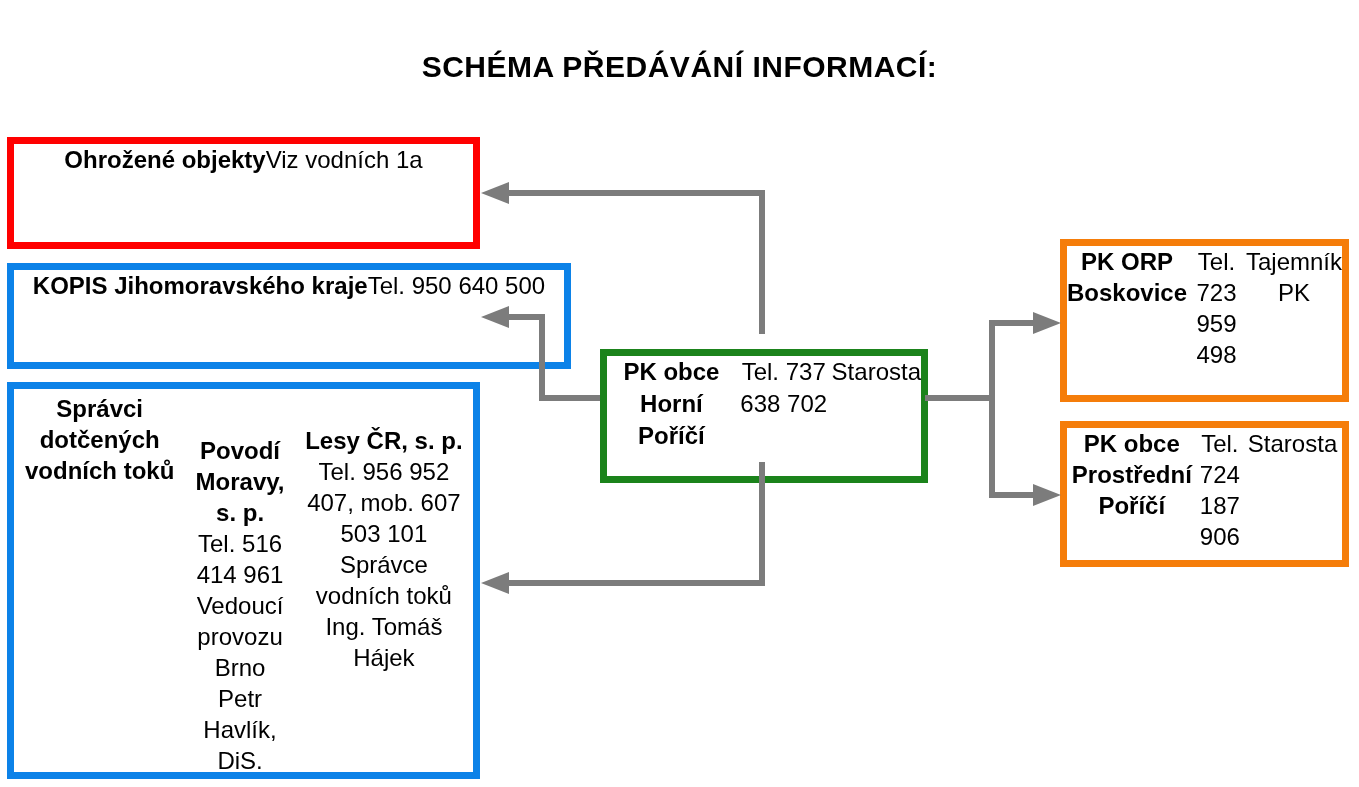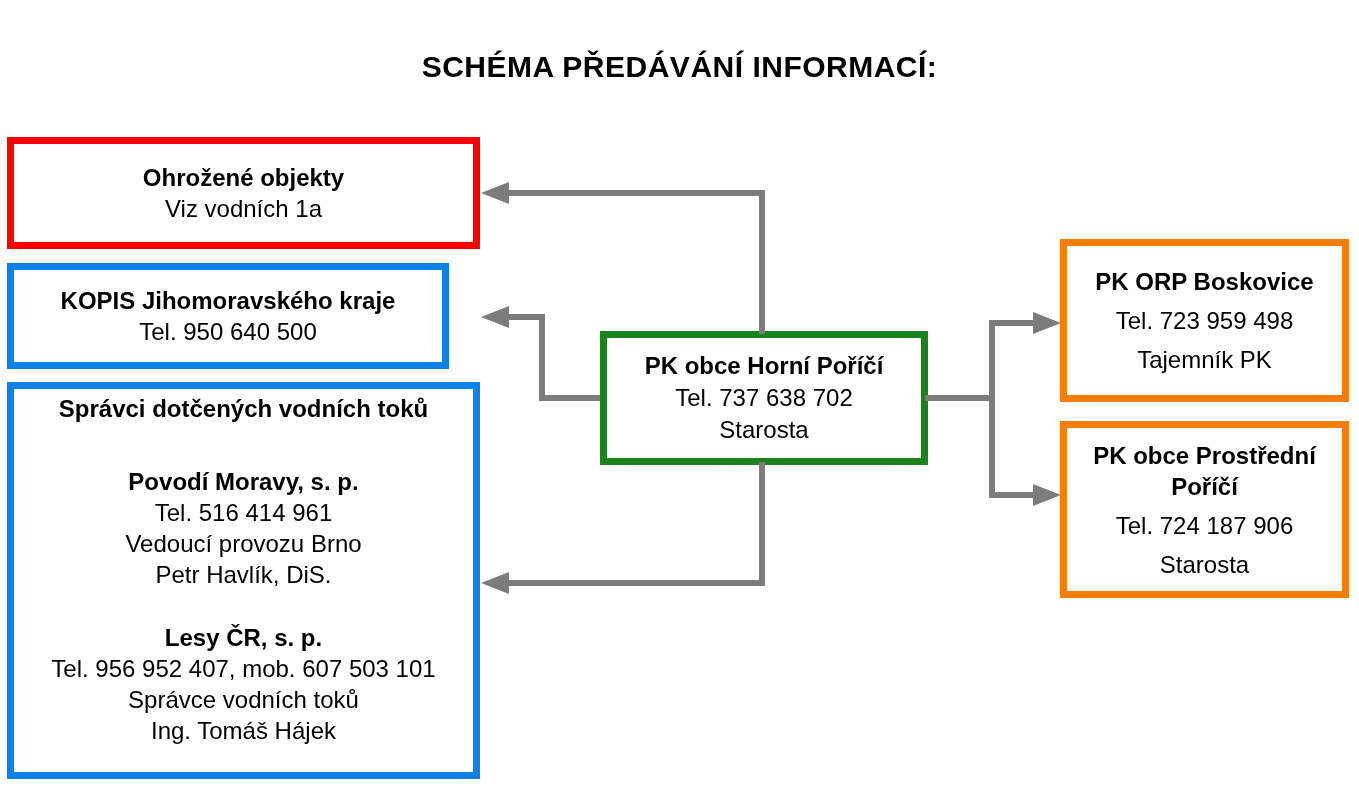--- a/index.html
+++ b/index.html
@@ -16,35 +16,35 @@
     border-radius: 18px;
   }
   .title {
     position: absolute; top: 50px; left: 0; width: 100%;
     margin: 0; text-align: center;
     font-size: 30px; font-weight: bold; letter-spacing: 0.5px;
   }
   .box {
     position: absolute; background: #fff;
     font-size: 24px; line-height: 31px; text-align: center;
-    display: flex; flex-direction: column; justify-content: center;
+    display: flex; justify-content: center;
   }
   .box .b { font-weight: bold; }
   .box-red    { border: 7px solid var(--red); }
   .box-blue   { border: 7px solid var(--blue); }
   .box-green  { border: 7px solid var(--green); }
   .box-orange { border: 7px solid var(--orange); gap: 8px; }
 
   #box-ohrozene   { left: 7px;    top: 137px; width: 473px; height: 112px; }
-  #box-kopis      { left: 7px;    top: 263px; width: 442px; height: 106px; }
+  #box-kopis      { left: 7px;    top: 263px; width: 564px; height: 106px; }
   #box-spravci    { left: 7px;    top: 382px; width: 473px; height: 397px;
                     justify-content: flex-start; padding-top: 4px; }
-  #box-pk-horni   { left: 600px;  top: 331px; width: 328px; height: 134px; line-height: 32px; }
+  #box-pk-horni   { left: 600px;  top: 349px; width: 328px; height: 134px; line-height: 32px; }
   #box-pk-orp     { left: 1060px; top: 239px; width: 289px; height: 163px; }
-  #box-prostredni { left: 1060px; top: 421px; width: 289px; height: 177px; padding: 0 12px; }
+  #box-prostredni { left: 1060px; top: 421px; width: 289px; height: 146px; padding: 0 12px; }
 
   #box-spravci .group-1 { margin-top: 42px; }
   #box-spravci .group-2 { margin-top: 32px; }
 
   .seg { position: absolute; background: var(--arrow); }
   .ah-left {
     position: absolute; width: 0; height: 0;
     border-top: 11px solid transparent; border-bottom: 11px solid transparent;
     border-right: 28px solid var(--arrow);
   }

